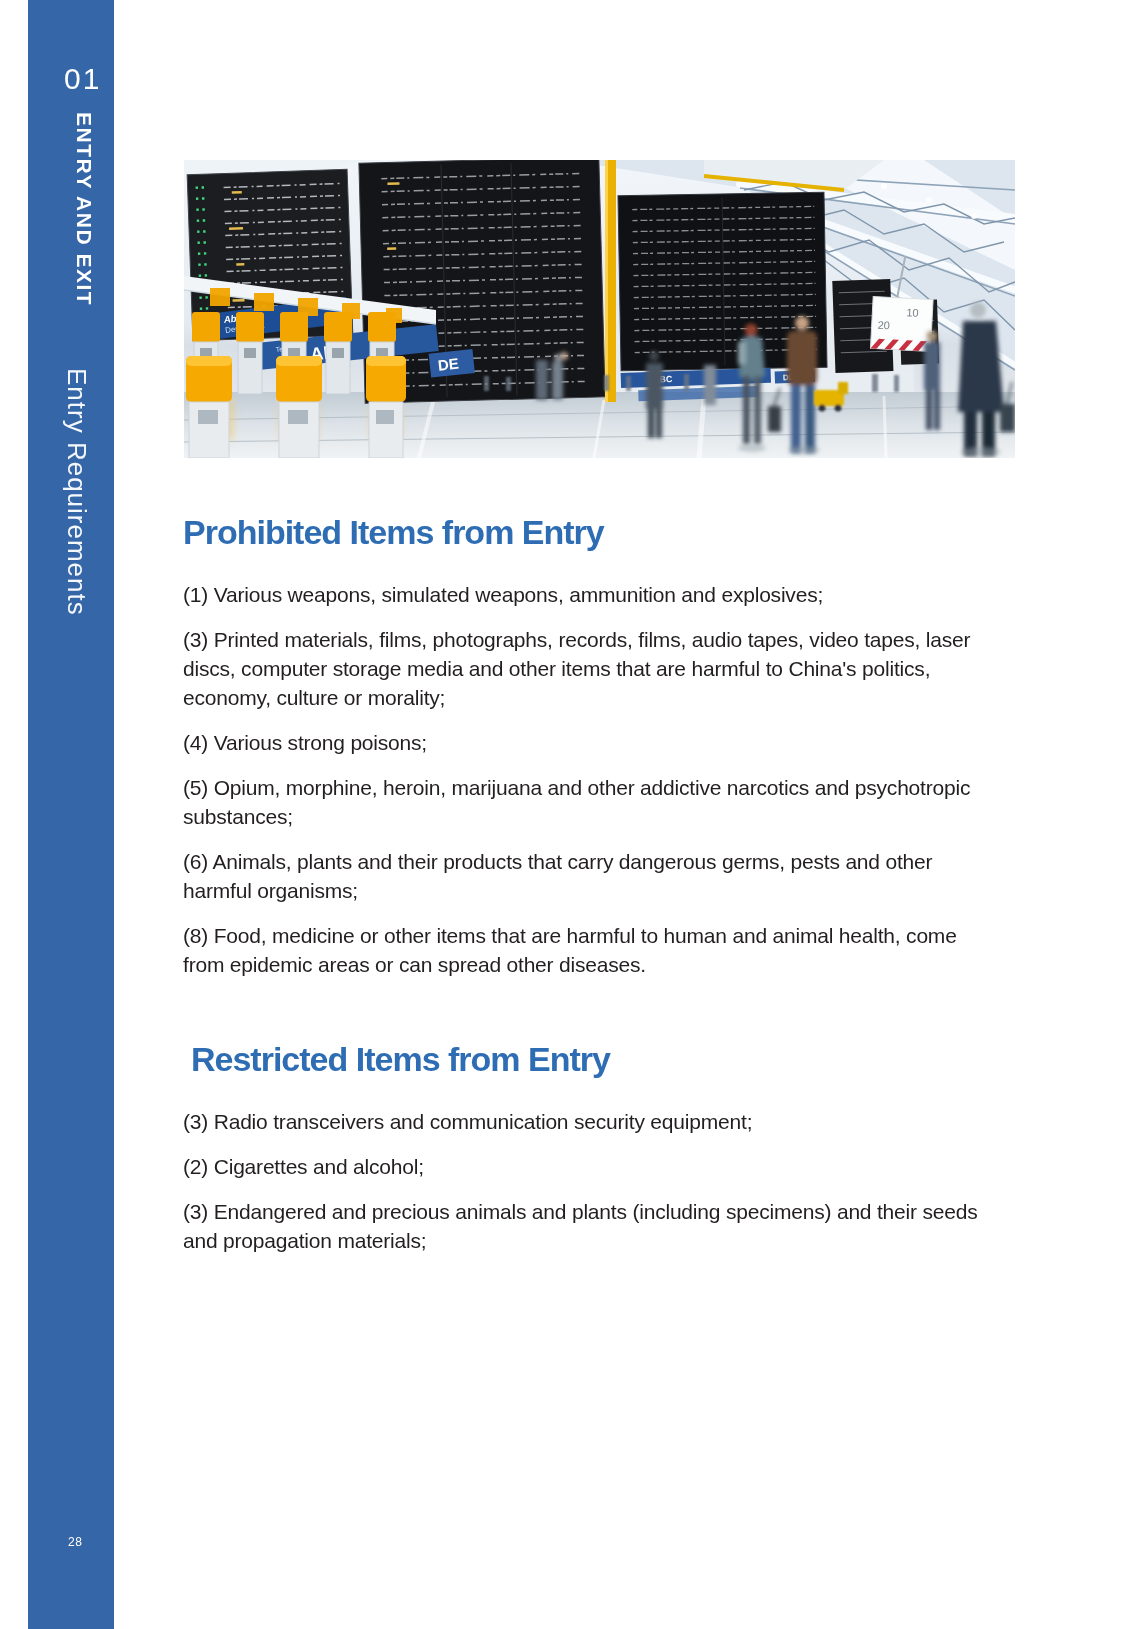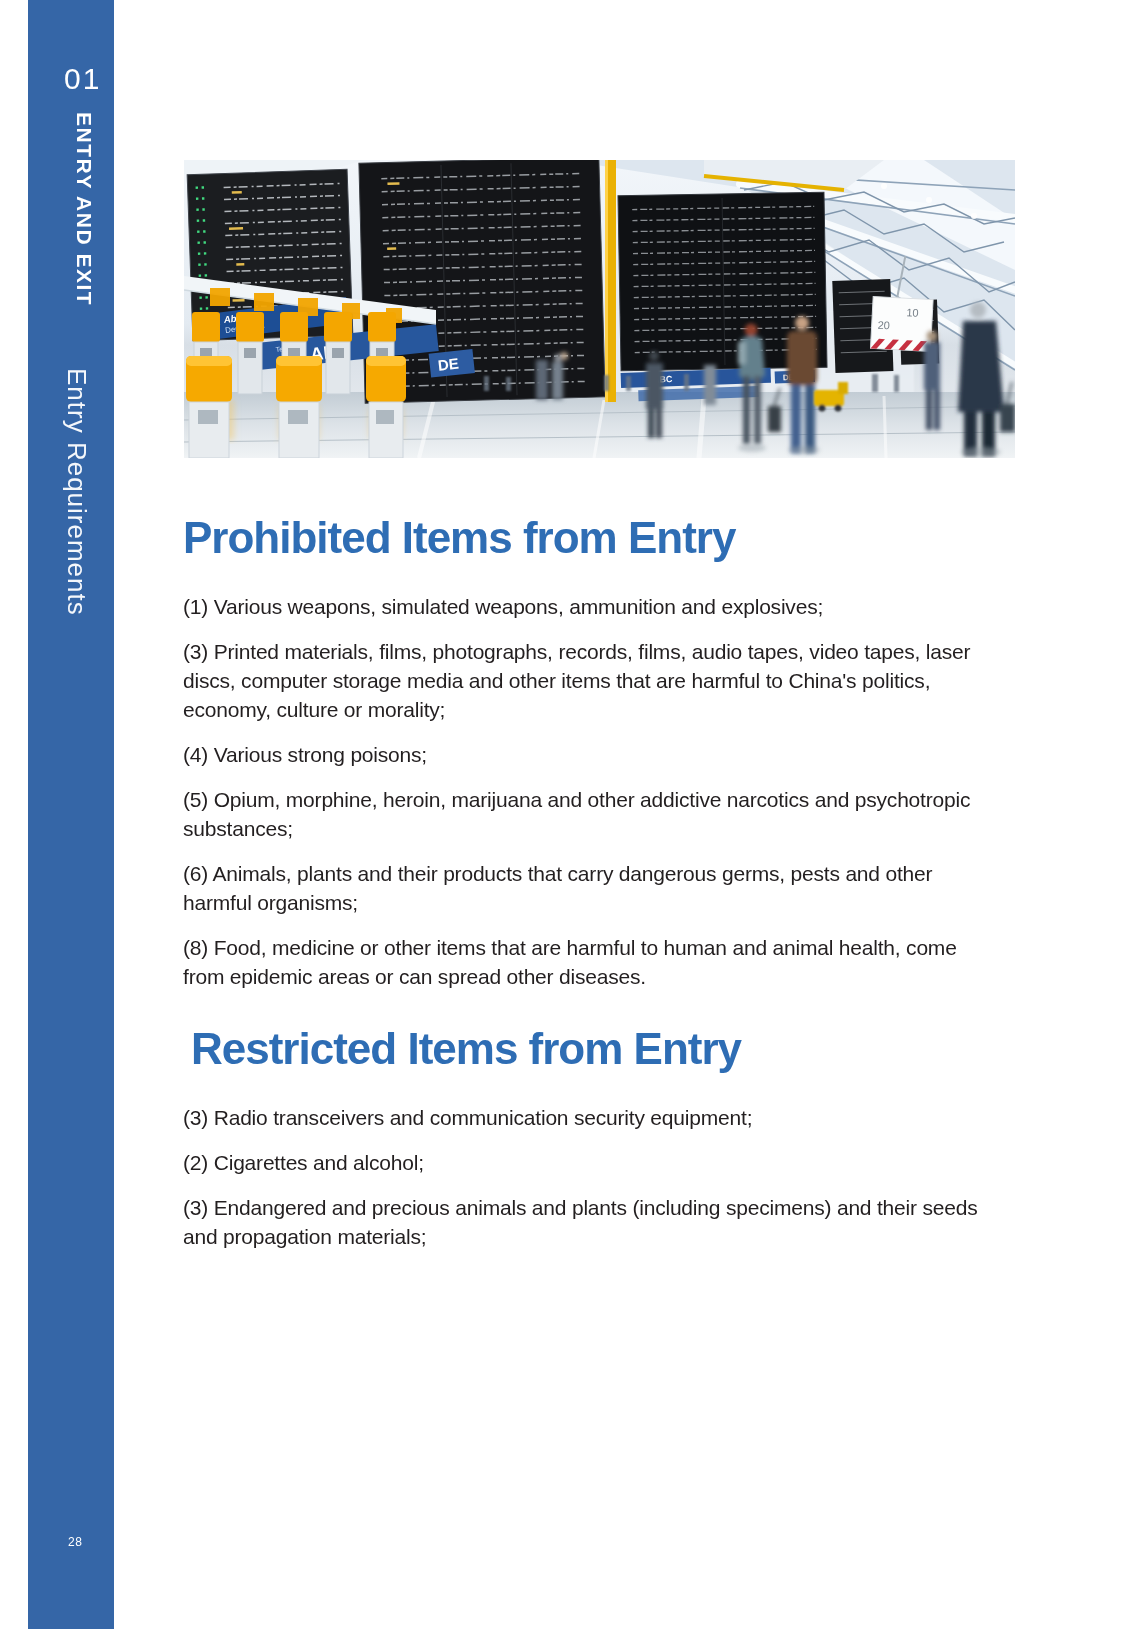--- a/index.html
+++ b/index.html
@@ -53,25 +53,25 @@
   }
   .photo svg{display:block;}
 
   
   .content{
     position:absolute;left:183px;top:512px;width:836px;
     color:var(--body-text);
   }
   h1.sec-heading{
     color:var(--accent);
-    font-size:44px;font-weight:700;line-height:1.18;
+    font-size:34px;font-weight:700;line-height:1.18;
     letter-spacing:-1px;
     margin:0 0 28px 0;
   }
-  h1.sec-heading.indent{padding-left:8px;margin-top:32px;}
+  h1.sec-heading.indent{padding-left:8px;margin-top:60px;}
   p.item{
     font-size:21px;line-height:29px;letter-spacing:-0.2px;
     margin:0 0 16px 0;
     white-space:pre-line;
   }
 </style>
 </head>
 <body>
 
 <div class="page">

